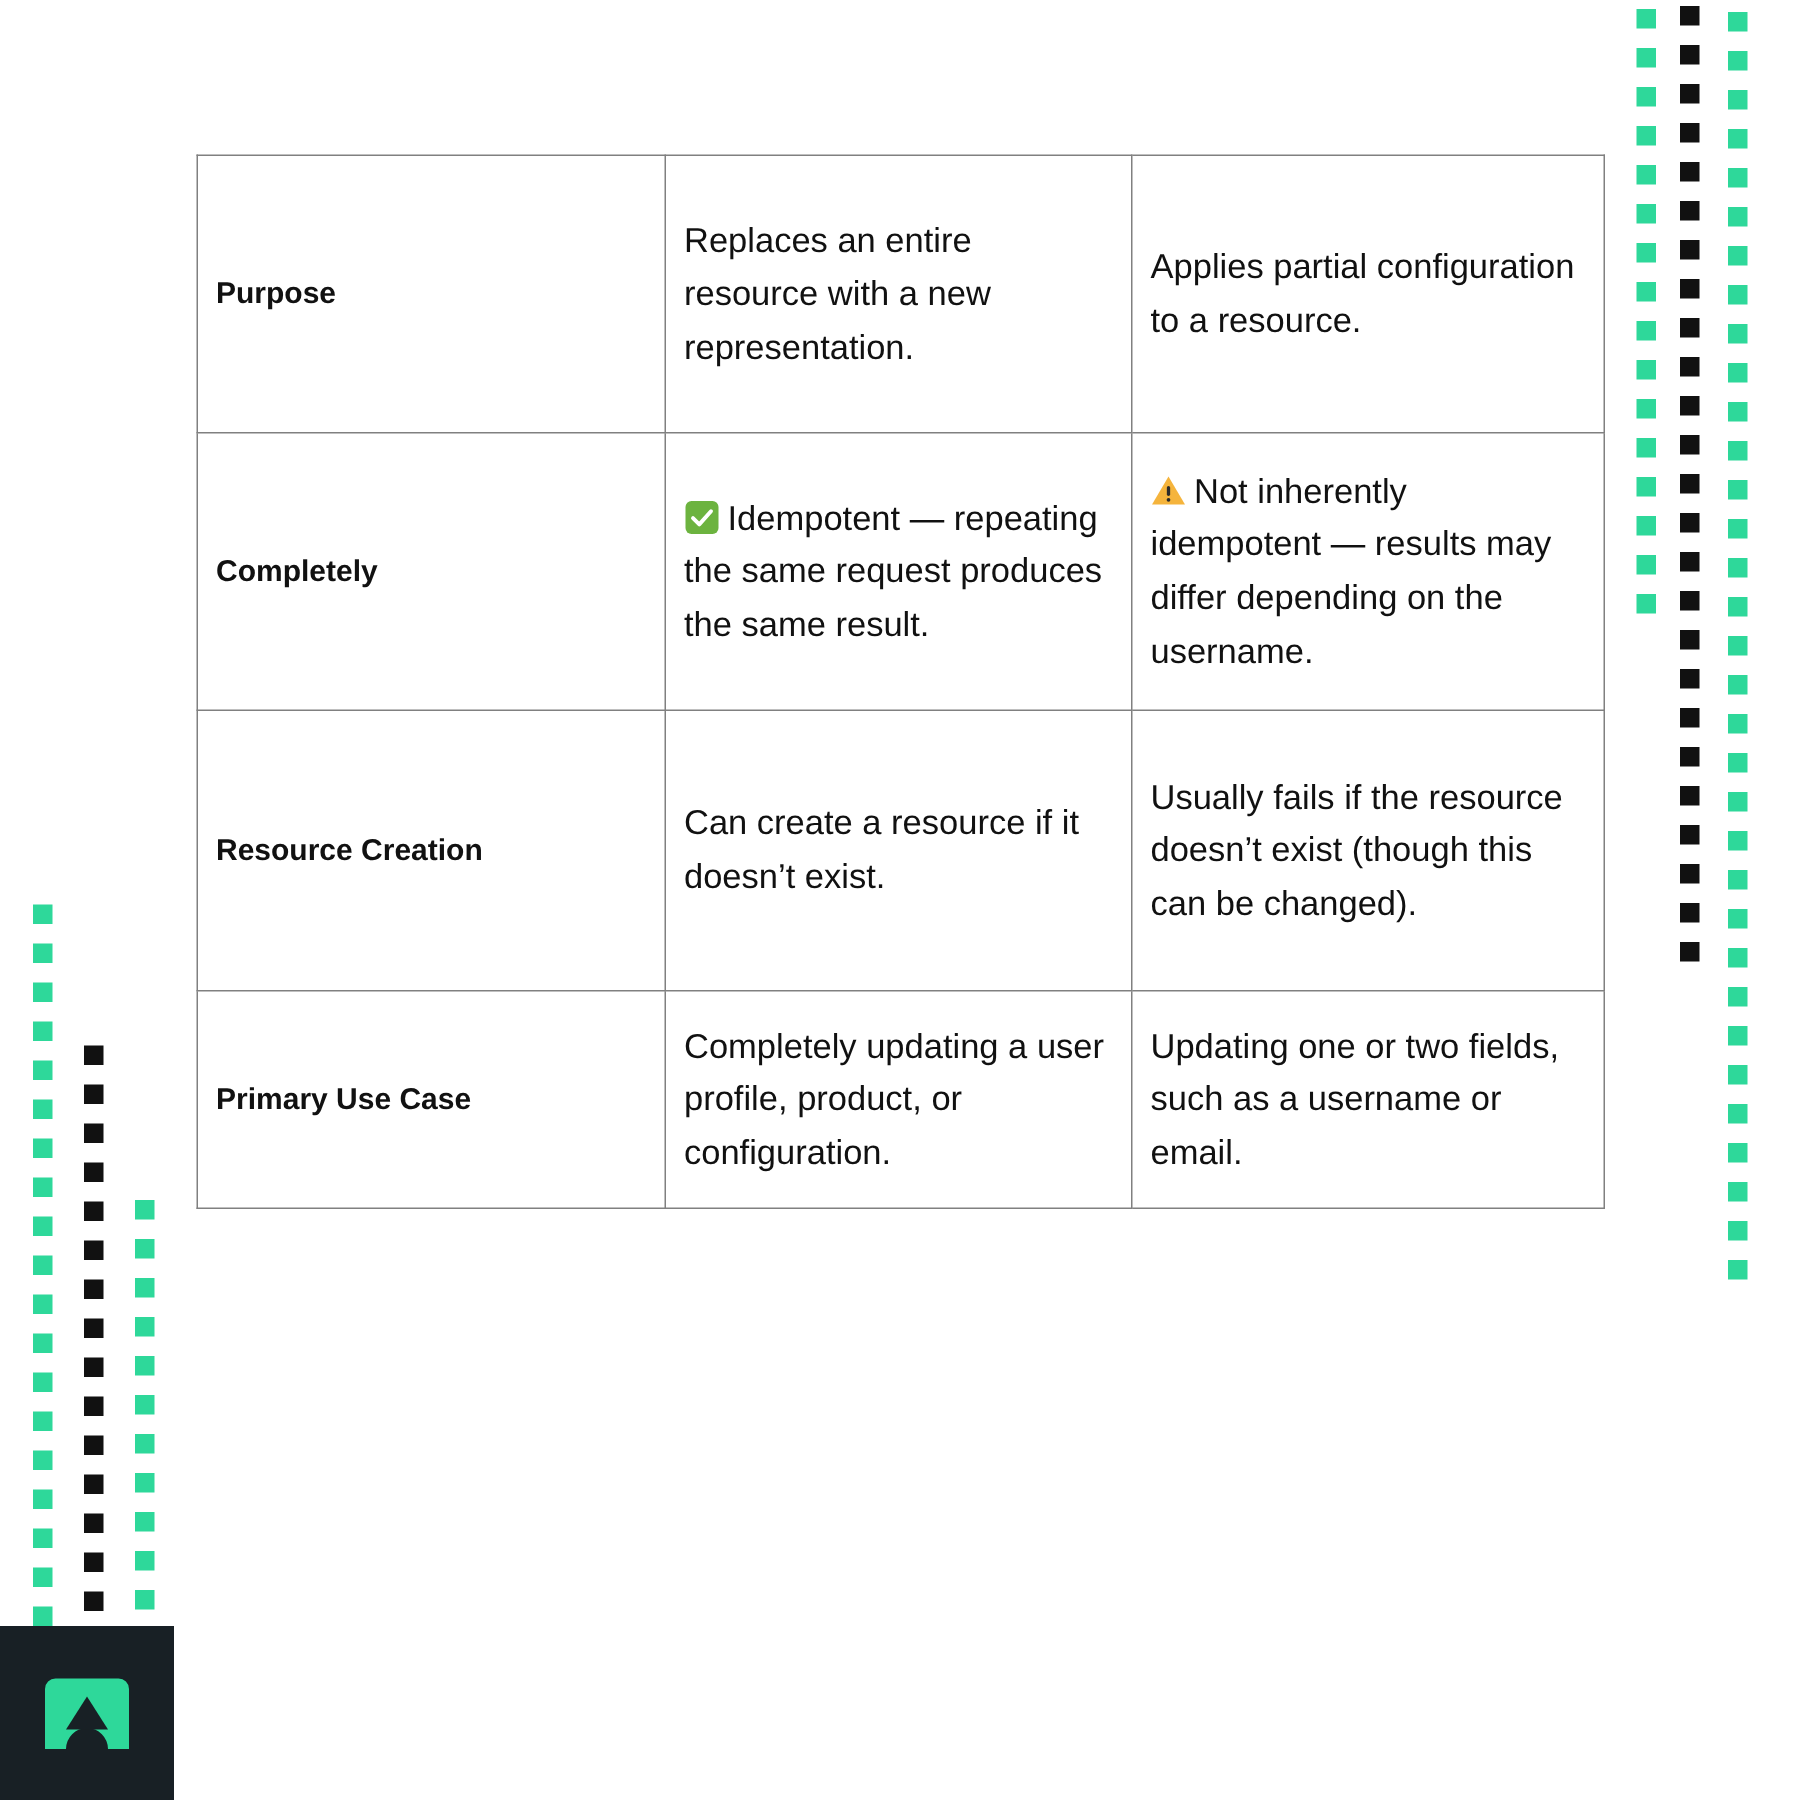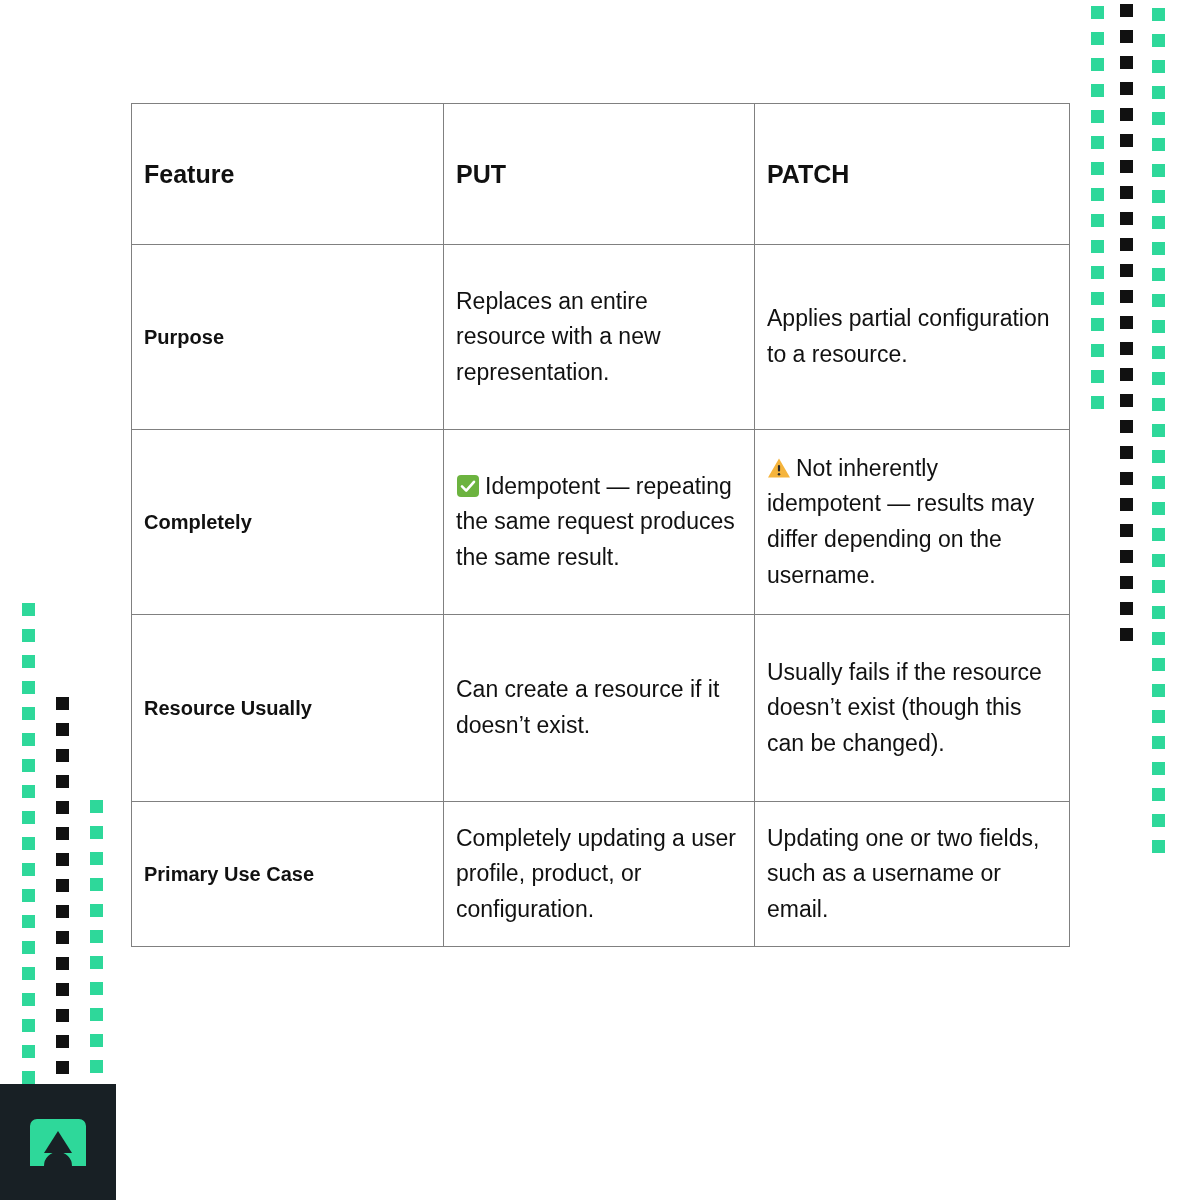--- a/index.html
+++ b/index.html
@@ -269,25 +269,20 @@
 </div>
 
 <div id="table-wrap">
   <table class="cmp">
     <colgroup>
       <col class="c-feature">
         <col class="c-put">
         <col class="c-patch">
     </colgroup>
     <tbody>
-      <tr class="head">
-        <td>Feature</td>
-        <td>PUT</td>
-        <td>PATCH</td>
-      </tr>
 
       <tr class="r-purpose">
         <td class="feature">Purpose</td>
         <td>
             <span class="cell-inner">Replaces an entire resource with a new representation.</span>
           </td>
         <td>
             <span class="cell-inner">Applies partial configuration to a resource.</span>
           </td>
       </tr>
@@ -309,21 +304,21 @@
               <path d="M12 2.6 L23 21.4 H1 Z" fill="#f5b43c"></path>
               <rect x="10.9" y="9" width="2.2" height="6.6" rx="1.1" fill="#2b2b2b"></rect>
               <circle cx="12" cy="18.2" r="1.25" fill="#2b2b2b"></circle>
             </svg>
           </span><span class="cell-inner" style="display:inline">Not inherently idempotent — results may differ depending on the username.</span>
         </td>
       </tr>
 
 
       <tr class="r-create">
-        <td class="feature">Resource Usually</td>
+        <td class="feature">Resource Creation</td>
         <td>
             <span class="cell-inner">Can create a resource if it doesn’t exist.</span>
           </td>
         <td>
             <span class="cell-inner">Usually fails if the resource doesn’t exist (though this can be changed).</span>
           </td>
       </tr>
 
       <tr class="r-use">
         <td class="feature">Primary Use Case</td>

